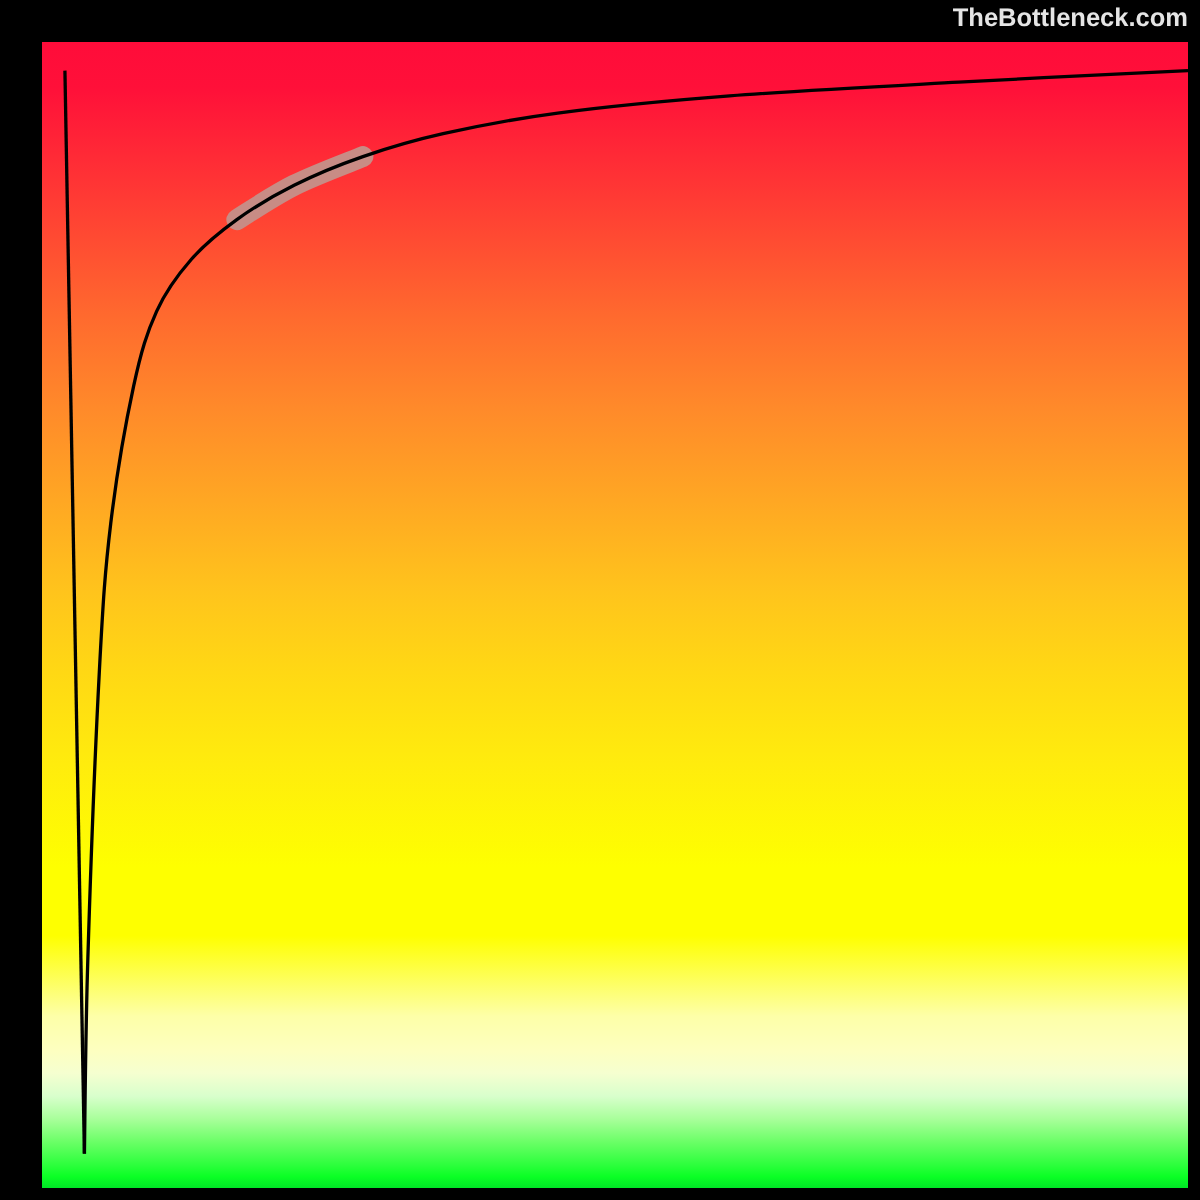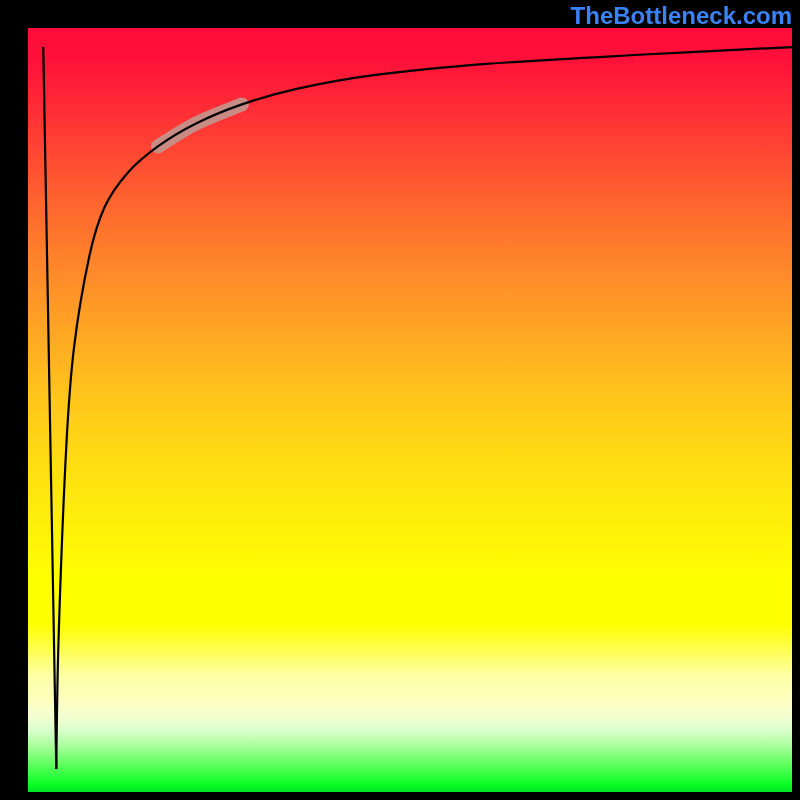--- a/index.html
+++ b/index.html
@@ -11,22 +11,22 @@
   .chart-container {
     position: relative;
     width: 800px;
     height: 800px;
     background: #000;
   }
   .watermark {
     position: absolute;
     top: 2px;
     right: 8px;
-    color: #3b82f6;
-    font-size: 24px;
+    color: #e5e5e5;
+    font-size: 17px;
     font-weight: bold;
     font-family: Arial, sans-serif;
     z-index: 10;
   }
   .plot-area {
     position: absolute;
     top: 28px;
     left: 28px;
     width: 764px;
     height: 764px;

